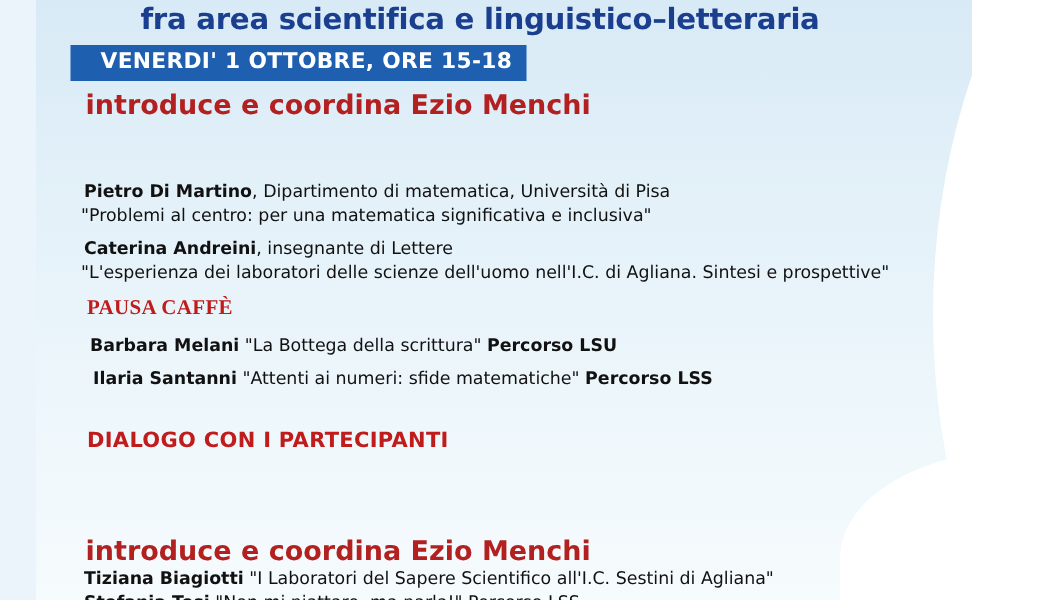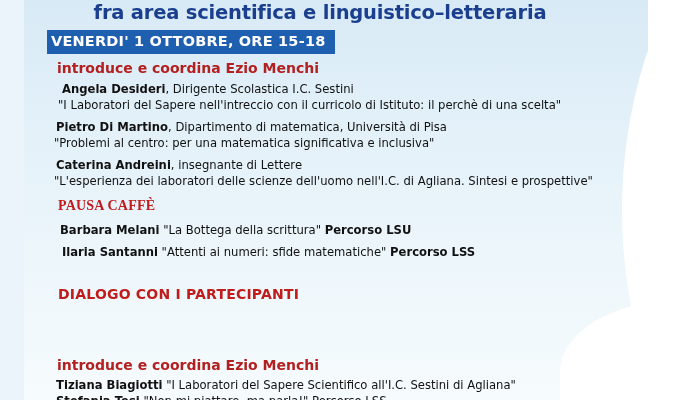--- a/index.html
+++ b/index.html
@@ -89,29 +89,29 @@
 
   
   .daybar {
     position: absolute;
     background: #1f5fb0;
     color: #ffffff;
     font-family: "DejaVu Sans", sans-serif;
     font-weight: bold;
     font-size: 14.5px;
     letter-spacing: 0.2px;
-    padding: 4px 10px 5px 4px;
+    padding: 4px 10px 5px 20px;
     line-height: 15px;
     white-space: nowrap;
   }
 
   .introduce {
     position: absolute;
     font-family: "DejaVu Sans", sans-serif;
-    font-size: 14px;
+    font-size: 18px;
     font-weight: bold;
     color: #b32020;
     white-space: nowrap;
   }
   .introduce .nm { color: #b32020; }
 
   .entry {
     position: absolute;
     font-family: "DejaVu Sans", sans-serif;
     font-size: 11.6px;
@@ -147,24 +147,20 @@
     <div class="headline" style="top:2px;">
       <span class="l1">fra area scientifica e linguistico–letteraria</span>
     </div>
 
     <div class="daybar" style="left:47px; top:30px;">VENERDI' 1 OTTOBRE, ORE 15-18</div>
 
     <div class="introduce" style="left:57px; top:60px;">
       <span>introduce e coordina </span><span class="nm">Ezio Menchi</span>
     </div>
 
-    <div class="entry" style="left:62px; top:82px;">
-      <span class="b">Angela Desideri</span><span>, Dirigente Scolastica I.C. Sestini</span>
-      <span class="l2" style="margin-left:-4px;">"I Laboratori del Sapere nell'intreccio con il curricolo di Istituto: il perchè di una scelta"</span>
-    </div>
 
     <div class="entry" style="left:56px; top:120px;">
       <span class="b">Pietro Di Martino</span><span>, Dipartimento di matematica, Università di Pisa</span>
       <span class="l2" style="margin-left:-2px;">"Problemi al centro: per una matematica significativa e inclusiva"</span>
     </div>
 
     <div class="entry" style="left:56px; top:158px;">
       <span class="b">Caterina Andreini</span><span>, insegnante di Lettere</span>
       <span class="l2" style="margin-left:-2px;">"L'esperienza dei laboratori delle scienze dell'uomo nell'I.C. di Agliana. Sintesi e prospettive"</span>
     </div>

